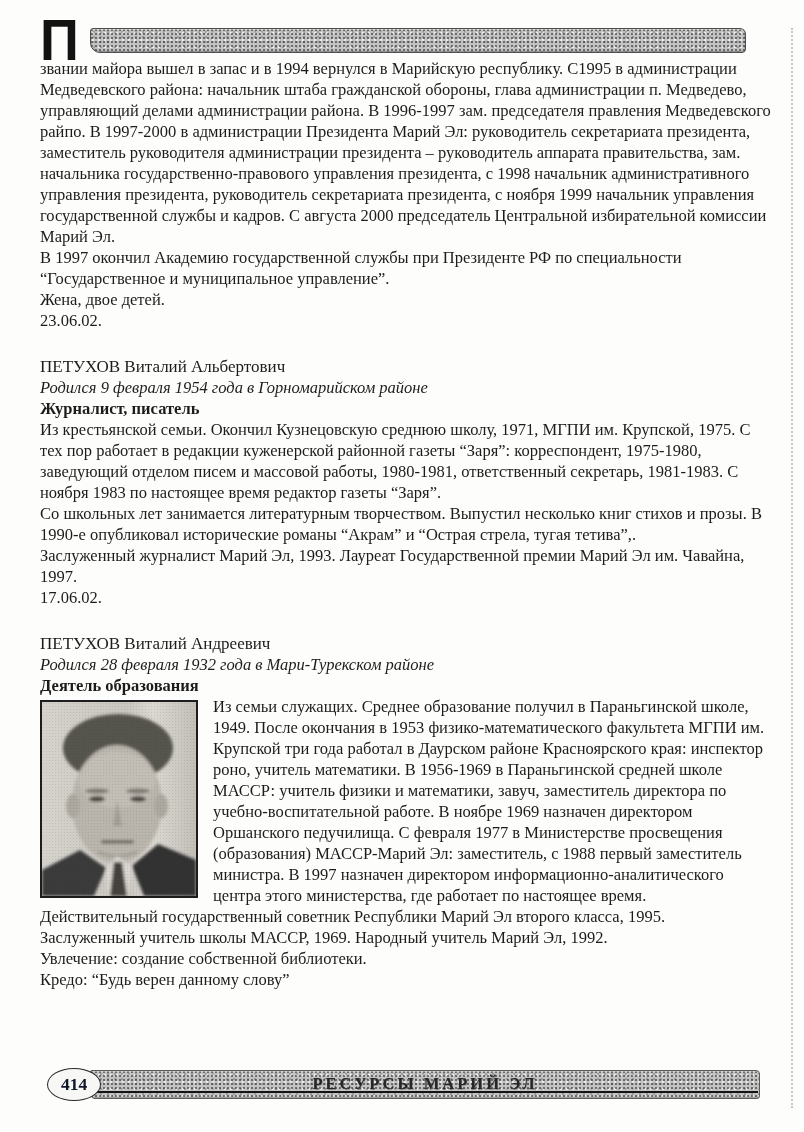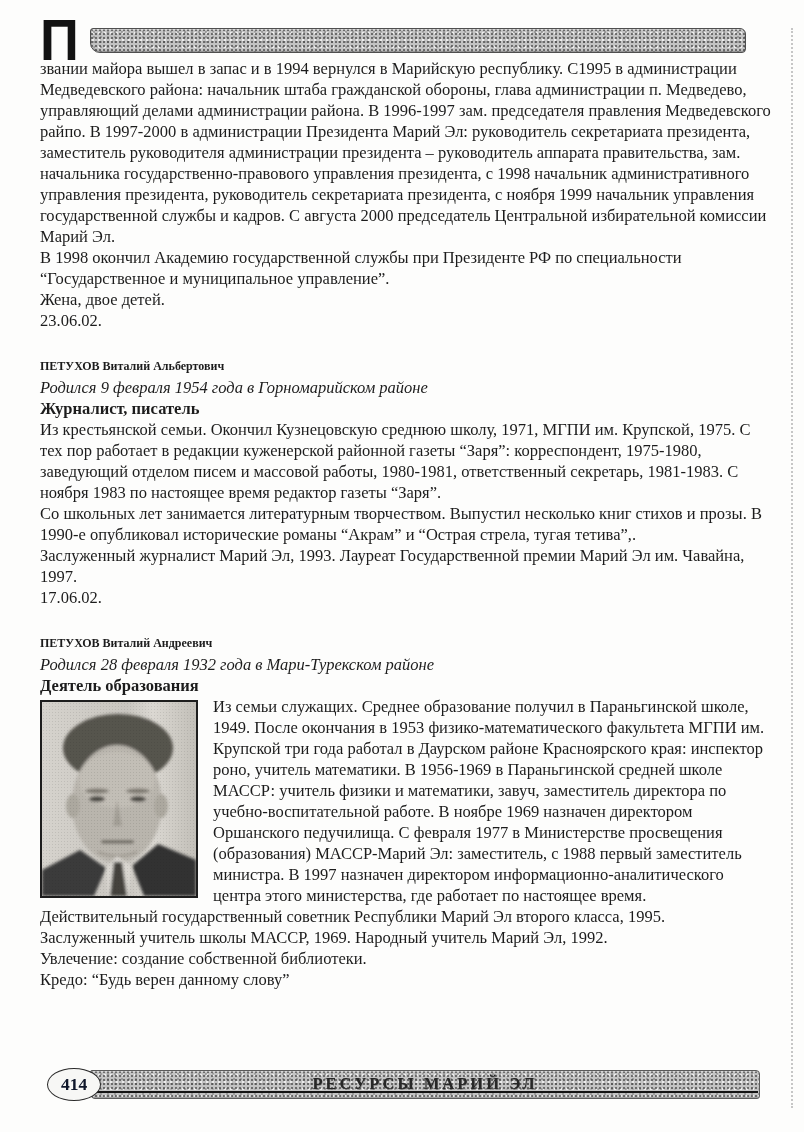--- a/index.html
+++ b/index.html
@@ -52,22 +52,22 @@
     position: absolute;
     left: 40px; top: 58px;
     width: 732px;
     font-size: 16.5px;
     line-height: 21px;
   }
   .content p { margin: 0; }
   .entry { margin-top: 25px; }
   .entry.continuation { margin-top: 0; }
   .entry-heading {
-    font-size: 12px;
-    font-weight: 700;
+    font-size: 17px;
+    font-weight: 400;
     margin: 0;
     line-height: 21px;
   }
   .born-line { font-style: italic; }
   .role-line { font-weight: 700; }
   .clear-left { clear: left; }
 
   
   .photo {
     float: left;
@@ -136,21 +136,21 @@
 
 <div class="header">
   <div class="drop-cap">П</div>
   <div class="top-bar stipple"></div>
 </div>
 
 <div class="content">
 
   <div class="entry continuation">
     <p>звании майора вышел в запас и в 1994 вернулся в Марийскую республику. С1995 в администрации Медведевского района: начальник штаба гражданской обороны, глава администрации п. Медведево, управляющий делами администрации района. В 1996-1997 зам. председателя правления Медведевского райпо. В 1997-2000 в администрации Президента Марий Эл: руководитель секретариата президента, заместитель руководителя администрации президента – руководитель аппарата  правительства, зам. начальника государственно-правового управления президента, с 1998 начальник административного управления президента, руководитель секретариата президента, с ноября 1999 начальник управления государственной службы и кадров. С августа 2000 председатель Центральной избирательной комиссии Марий Эл.</p>
-    <p>В 1998 окончил Академию государственной службы при Президенте РФ по специальности “Государственное и муниципальное управление”.</p>
+    <p>В 1997 окончил Академию государственной службы при Президенте РФ по специальности “Государственное и муниципальное управление”.</p>
     <p>Жена, двое детей.</p>
     <p>23.06.02.</p>
   </div>
 
   <div class="entry">
     <p class="entry-heading">ПЕТУХОВ Виталий Альбертович</p>
     <p class="born-line">Родился 9 февраля 1954 года в Горномарийском районе</p>
     <p class="role-line">Журналист, писатель</p>
     <p>Из крестьянской семьи. Окончил Кузнецовскую среднюю школу, 1971, МГПИ им. Крупской, 1975. С тех пор работает в редакции куженерской районной газеты “Заря”: корреспондент, 1975-1980, заведующий отделом писем и массовой работы, 1980-1981, ответственный секретарь, 1981-1983. С ноября 1983 по настоящее время редактор газеты “Заря”.</p>
     <p>Со школьных лет занимается литературным творчеством. Выпустил несколько книг стихов и прозы. В 1990-е опубликовал исторические романы “Акрам” и “Острая стрела, тугая тетива”,.</p>

